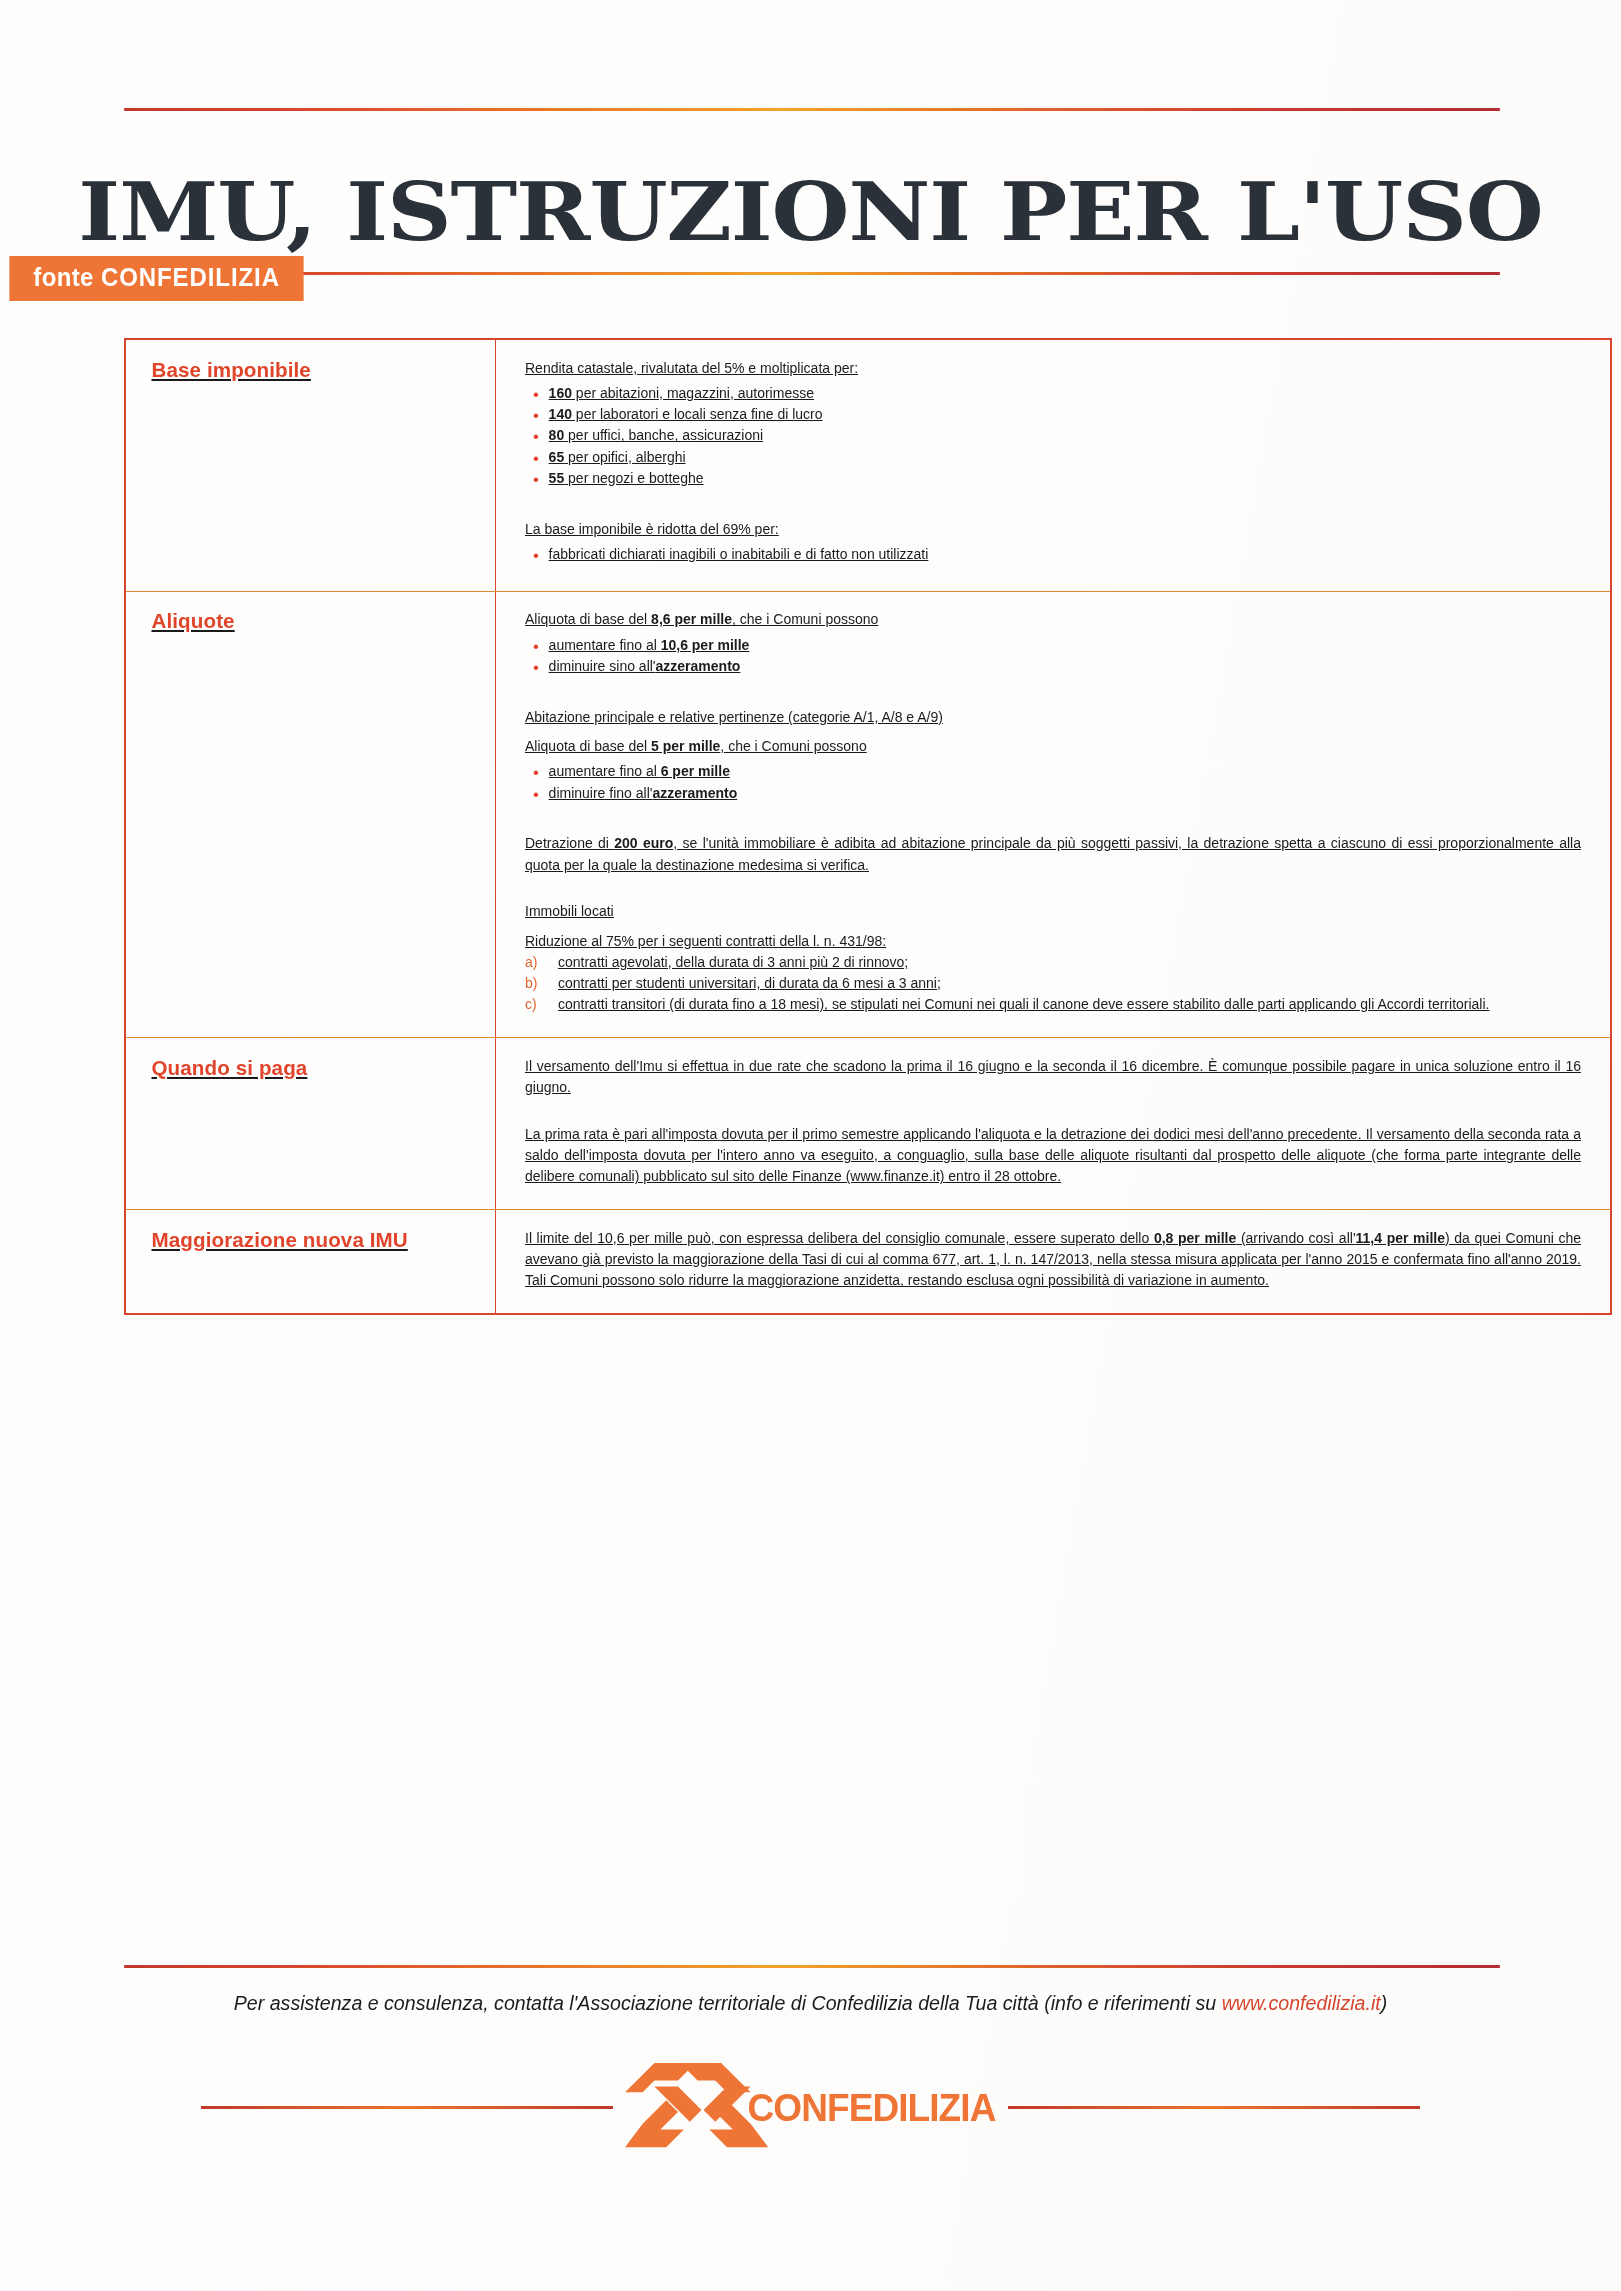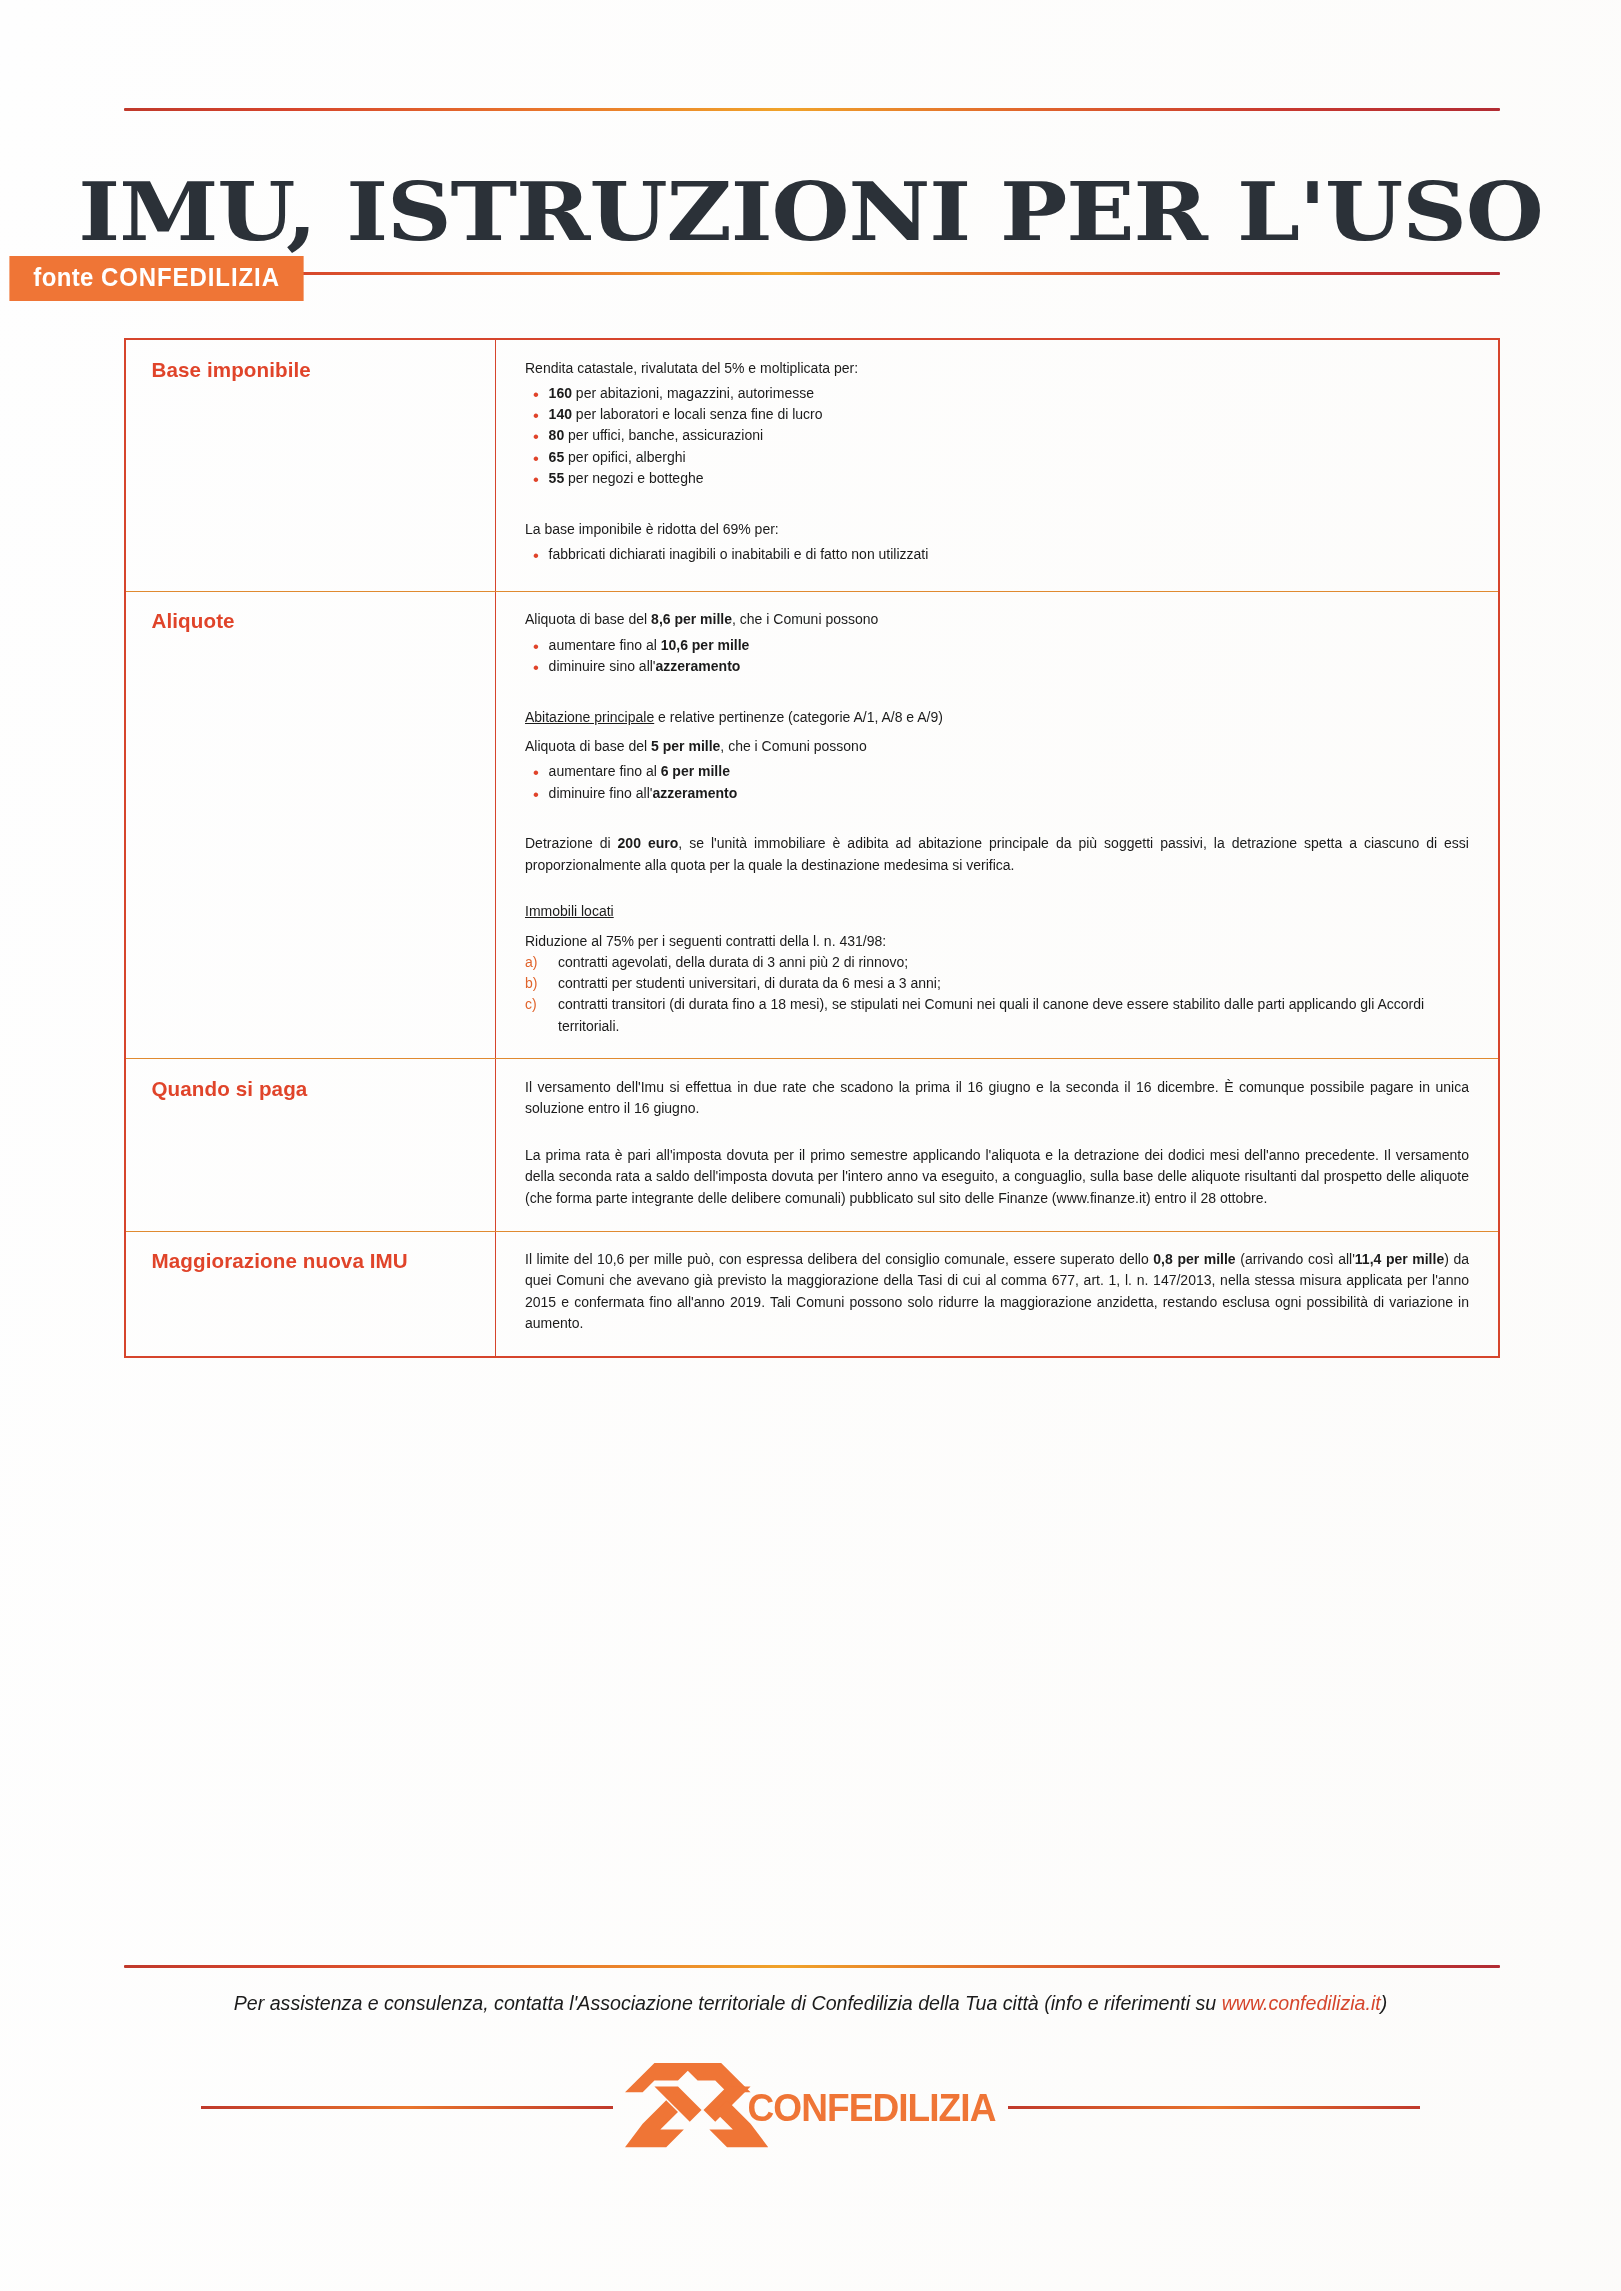--- a/index.html
+++ b/index.html
@@ -87,23 +87,24 @@
     transform: scaleX(0.94);
   }
   .badge .b-light { font-weight: 700; }
   .badge .b-heavy { font-weight: 700; letter-spacing: 1px; }
 
   
   .table {
     position: absolute;
     left: 124px;
     top: 338px;
-    width: 1376px;
+    width: 1488px;
     border: 2px solid #d6452c;
     box-sizing: border-box;
+    text-decoration: underline;
   }
   .row {
     display: flex;
     border-top: 1.5px solid #e08a30;
   }
   .row:first-child { border-top: none; }
 
   .cell-label {
     width: 370px;
     flex: 0 0 370px;

